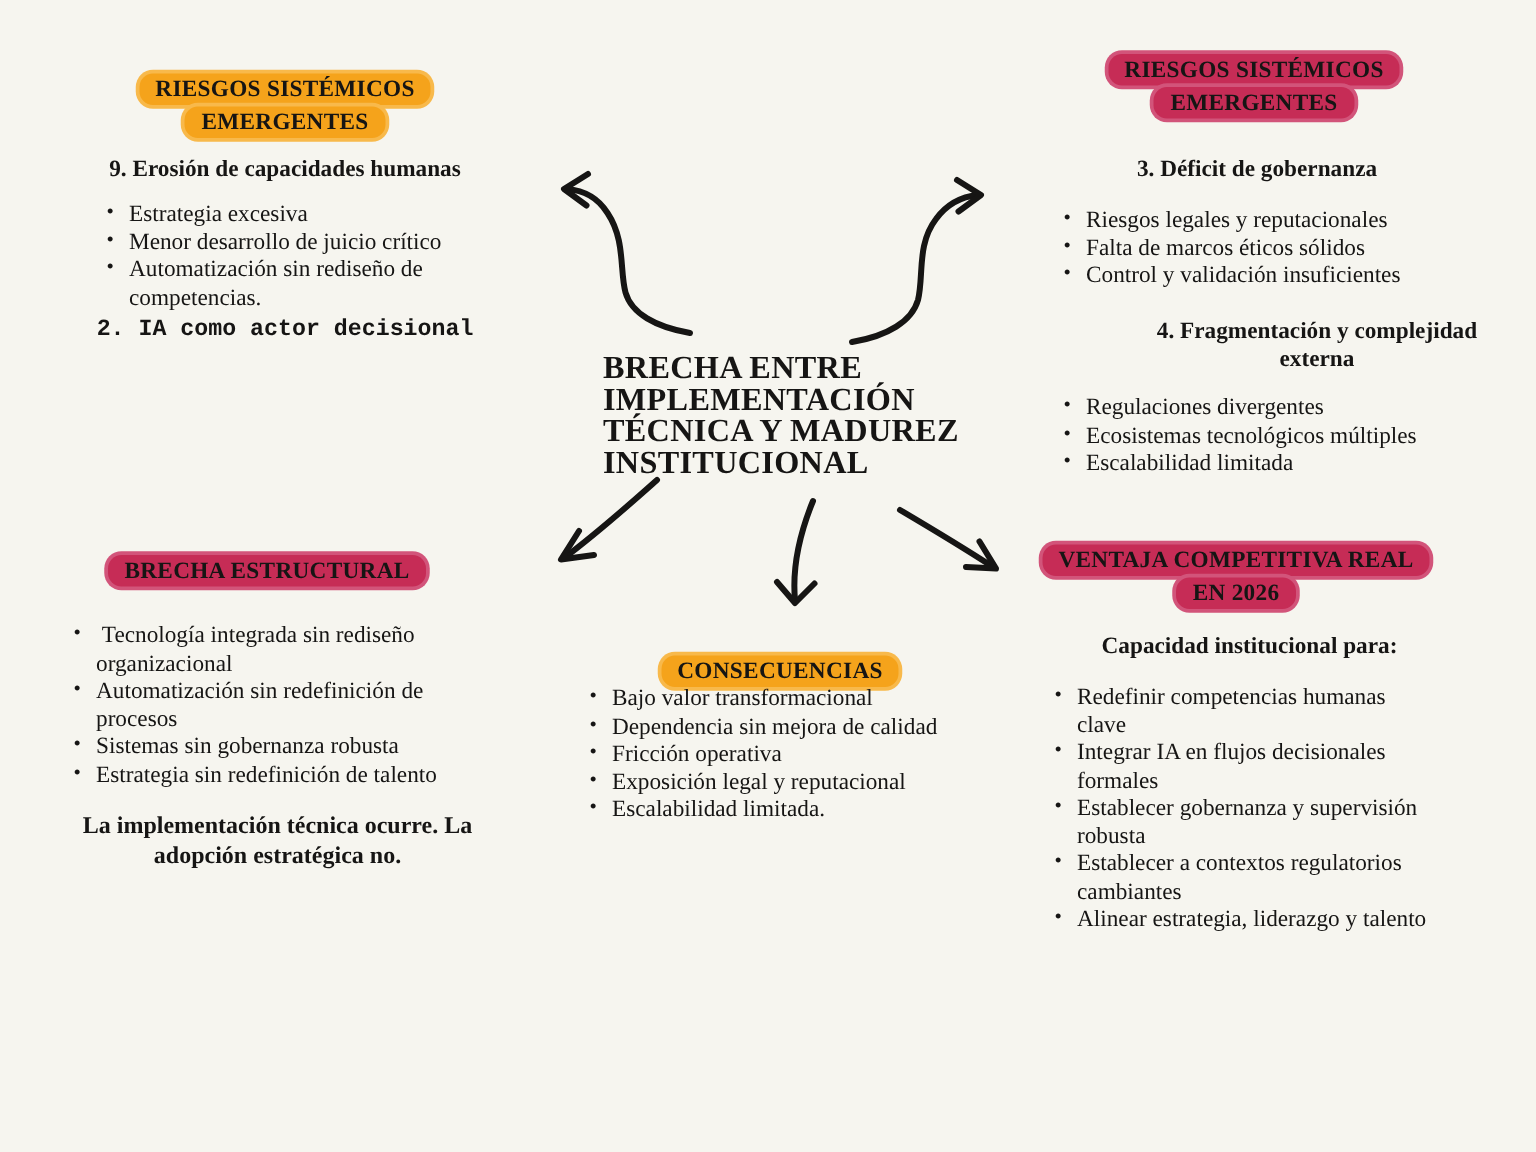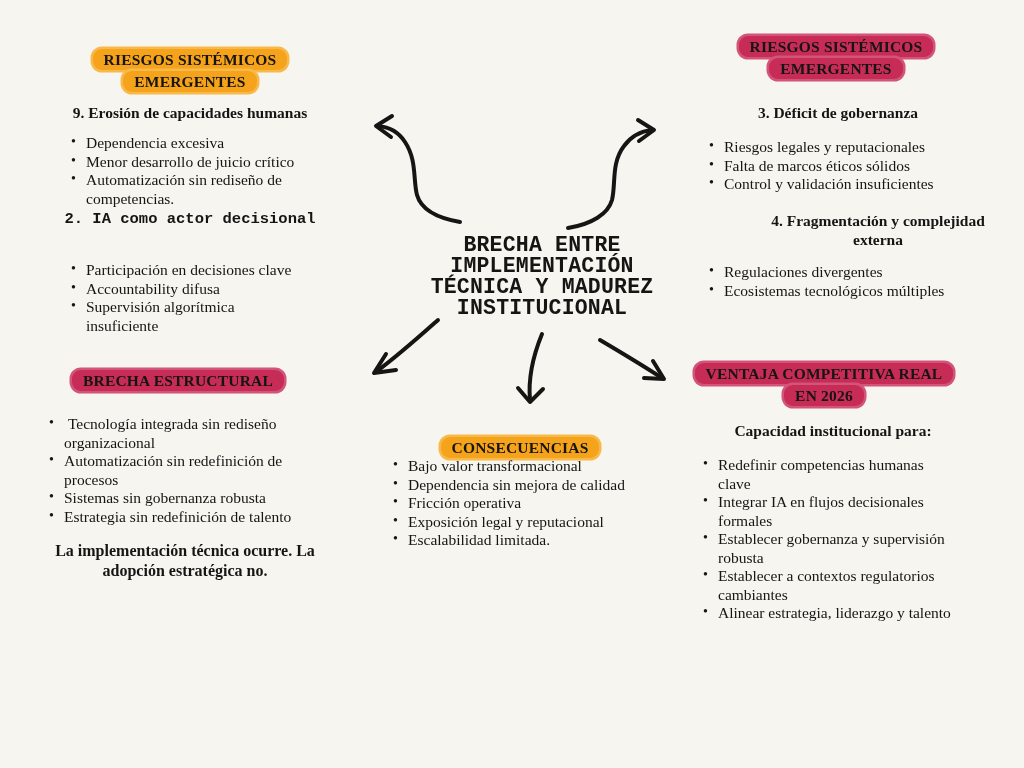--- a/index.html
+++ b/index.html
@@ -31,55 +31,49 @@
     font-size:15.5px;line-height:18.5px;
   }
   .bullets li{position:relative;padding-left:20px;white-space:pre-line;}
   .bullets li::before{content:"\2022";position:absolute;left:5px;top:-1px;font-size:14px;}
   .statement{
     position:absolute;font-weight:bold;font-size:16px;line-height:19.5px;
     text-align:center;white-space:pre-line;
   }
   .central-title{
     position:absolute;font-weight:bold;font-size:21.5px;line-height:21px;
-    text-align:center;white-space:pre-line;letter-spacing:.2px;font-family:Liberation Mono, monospace;
+    white-space:pre-line;letter-spacing:.2px;
   }
   .arrow{position:absolute;}
   .arrow path,.arrow polyline{
     fill:none;stroke:var(--ink);stroke-width:4;
     stroke-linecap:round;stroke-linejoin:round;
   }
 </style>
 </head>
 <body>
 
 <div class="canvas">
 
   <div class="badge orange" style="left:60px;top:49px;width:260px;">
     <span class="badge-line">RIESGOS SISTÉMICOS</span>
     <span class="badge-line">EMERGENTES</span>
   </div>
 
   <div class="heading" style="left:40px;top:103px;width:300px;">9. Erosión de capacidades humanas</div>
 
   <ul class="bullets" style="left:66px;top:134px;width:270px;">
-    <li>Dependencia excesiva</li>
+    <li>Estrategia excesiva</li>
     <li>Menor desarrollo de juicio crítico</li>
     <li>Automatización sin rediseño de
 competencias.</li>
   </ul>
 
   <div class="heading" style="left:40px;top:210px;width:300px;font-family:Liberation Mono, monospace;">2. IA como actor decisional</div>
 
-  <ul class="bullets" style="left:66px;top:261px;width:270px;">
-    <li>Participación en decisiones clave</li>
-    <li>Accountability difusa</li>
-    <li>Supervisión algorítmica
-insuficiente</li>
-  </ul>
 
   <div class="badge pink" style="left:38px;top:370px;width:280px;">
     <span class="badge-line">BRECHA ESTRUCTURAL</span>
   </div>
 
   <ul class="bullets" style="left:44px;top:415px;width:296px;">
     <li>&nbsp;Tecnología integrada sin rediseño
 organizacional</li>
     <li>Automatización sin redefinición de
 procesos</li>
@@ -144,20 +138,21 @@
     <li>Falta de marcos éticos sólidos</li>
     <li>Control y validación insuficientes</li>
   </ul>
 
   <div class="heading" style="left:728px;top:211px;width:300px;">4. Fragmentación y complejidad
 externa</div>
 
   <ul class="bullets" style="left:704px;top:263px;width:280px;">
     <li>Regulaciones divergentes</li>
     <li>Ecosistemas tecnológicos múltiples</li>
+    <li>Escalabilidad limitada</li>
   </ul>
 
   <div class="badge pink" style="left:688px;top:363px;width:272px;">
     <span class="badge-line">VENTAJA COMPETITIVA REAL</span>
     <span class="badge-line">EN 2026</span>
   </div>
 
   <div class="heading" style="left:688px;top:421px;width:290px;">Capacidad institucional para:</div>
 
   <ul class="bullets" style="left:698px;top:456px;width:300px;">

